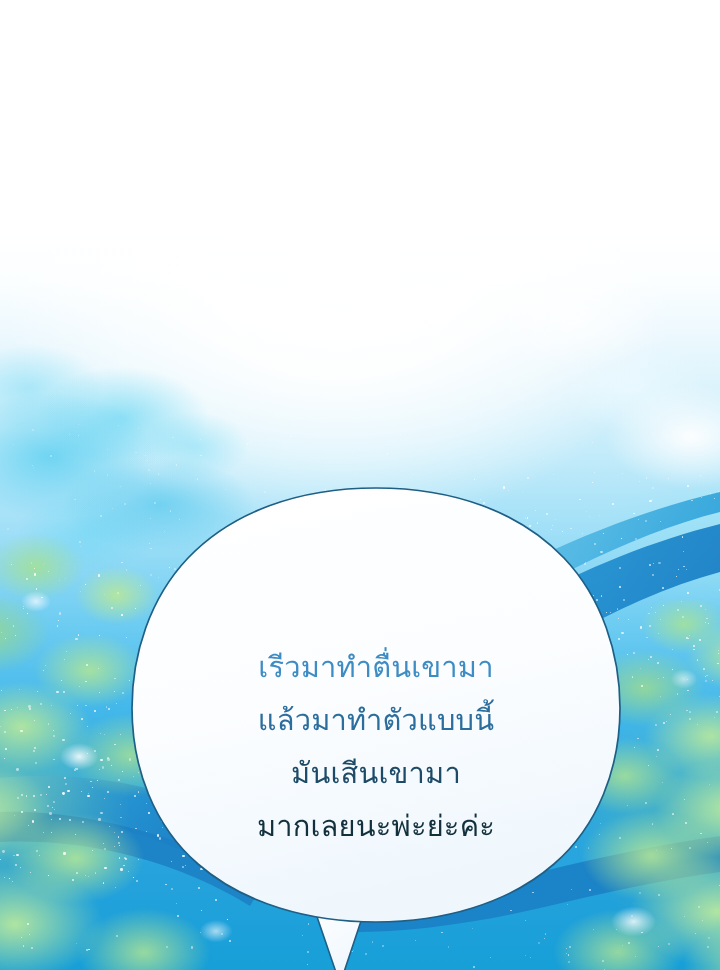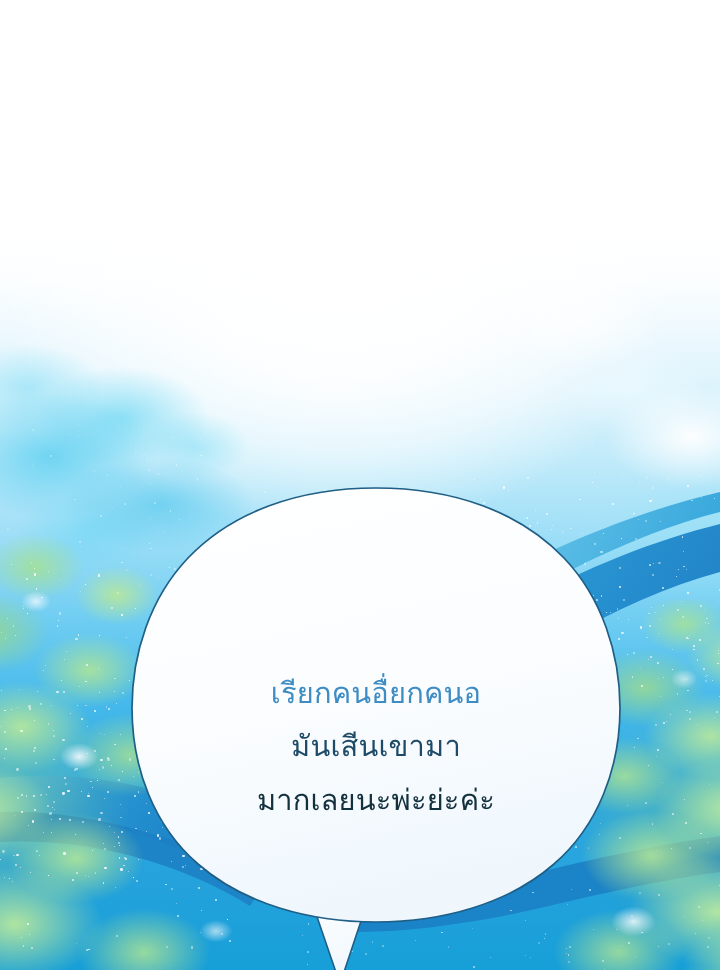--- a/index.html
+++ b/index.html
@@ -981,19 +981,20 @@
                C 500 122, 518 178, 518 232
                C 518 292, 496 350, 452 388
                C 406 428, 340 446, 274 446
                C 208 446, 142 428, 96 388
                C 52 350, 30 292, 30 232
                C 30 178, 48 122, 86 82
                C 130 36, 196 12, 274 12 Z" fill="url(#bubbleFill)" stroke="#1f5f86" stroke-width="1.7"></path>
     </svg>
 
     <div id="bubble-text">
-      <div class="bubble-line bl-1" style="color: rgb(61, 140, 196);">เรียกคนอื่ยกคนอ</div>
+      <div class="bubble-line bl-1" style="color: rgb(61, 140, 196);">เรีวมาทำตื่นเขามา</div>
+      <div class="bubble-line bl-2" style="color: rgb(43, 109, 157);">แล้วมาทำตัวแบบนี้</div>
       <div class="bubble-line bl-3" style="color: rgb(29, 74, 102);">มันเสีนเขามา</div>
       <div class="bubble-line bl-4" style="color: rgb(19, 48, 61);">มากเลยนะพ่ะย่ะค่ะ</div>
     </div>
   </div>
 
 </div>
 
 </body></html>

